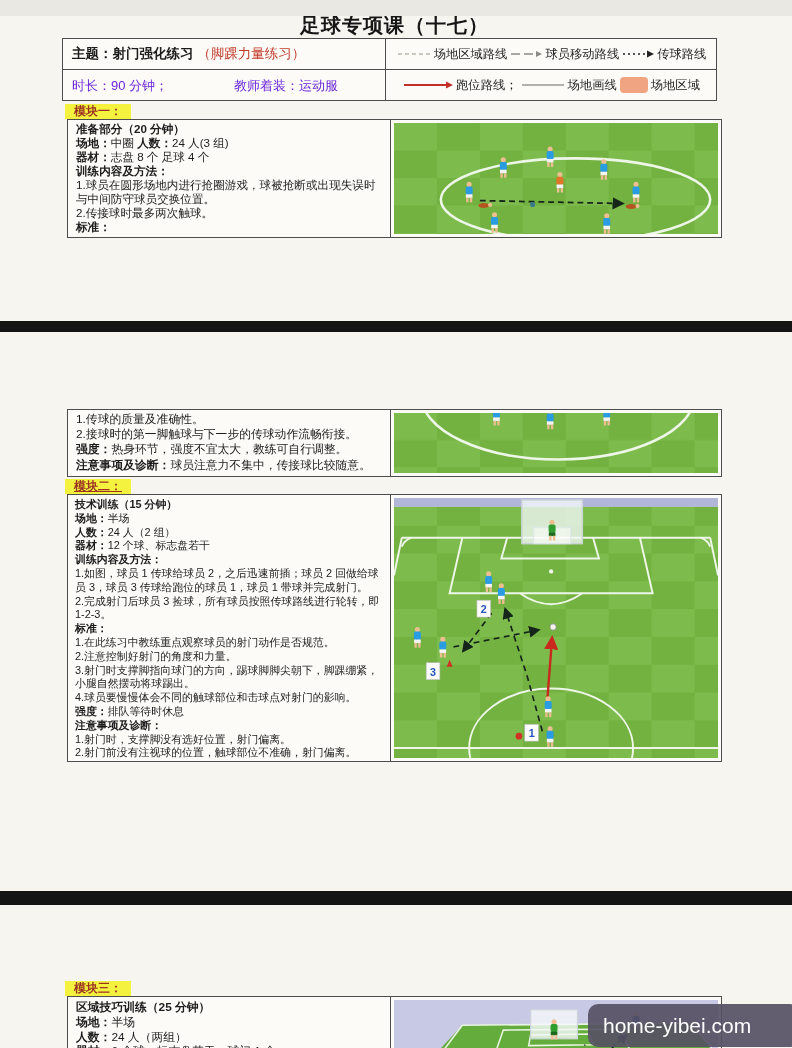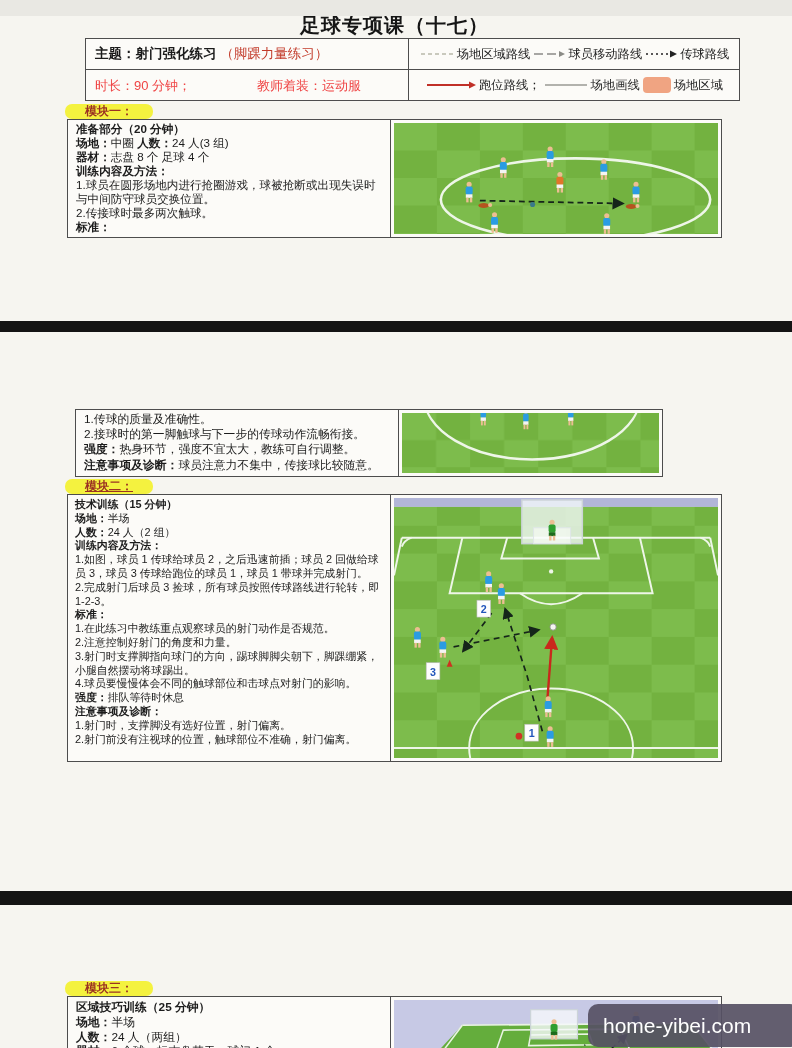--- a/index.html
+++ b/index.html
@@ -6,24 +6,24 @@
   *{box-sizing:border-box;font-family:"Liberation Sans","DejaVu Sans",sans-serif;}
   #page{position:relative;width:792px;height:1048px;background:#f6f5f0;overflow:hidden;margin:16px auto;}
   .title{position:absolute;left:67px;top:-4px;width:655px;text-align:center;font-size:20px;font-weight:bold;color:#151515;letter-spacing:1px;}
   .tbl{position:absolute;border:1.4px solid #4d4d4d;background:#fcfbf8;display:grid;}
   .cell{overflow:hidden;position:relative;}
   .b-r{border-right:1.2px solid #4d4d4d;}
   .b-b{border-bottom:1.2px solid #4d4d4d;}
   .hdr-theme{padding:6px 9px;font-size:13.5px;color:#1b1b1b;}
   .hdr-theme b{font-weight:bold;}
   .red{color:#c23b2a;}
-  .hdr-dur{padding:7px 9px;font-size:13px;color:#ef4444;display:flex;}
+  .hdr-dur{padding:7px 9px;font-size:13px;color:#6d28d9;display:flex;}
   .legend-row{display:flex;align-items:center;justify-content:center;gap:2px;font-size:12.3px;color:#1d1d1d;padding:0 4px;height:100%;}
   .legend-item{display:flex;align-items:center;gap:2px;white-space:nowrap;}
-  .badge{position:absolute;background:#f4f23f;color:#9b3222;font-size:12px;font-weight:bold;padding:1px 20px;line-height:13px;border-radius:7px;}
+  .badge{position:absolute;background:#f4f23f;color:#9b3222;font-size:12px;font-weight:bold;padding:1px 9px;line-height:13px;}
   .textcell{color:#1c1c1c;}
   .textcell .ln{white-space:normal;}
   .textcell b{font-weight:bold;}
   .m1text{padding:2px 8px;font-size:11.6px;line-height:14px;}
   .m1btext{padding:2px 8px;font-size:11.8px;line-height:15.2px;}
   .m2text{padding:3px 7px;font-size:10.9px;line-height:13.8px;}
   .m3text{padding:3px 8px;font-size:11.8px;line-height:14.8px;}
   .imgcell{padding:3px;}
   .imgcell svg{display:block;width:100%;height:100%;background:#fff;}
   .divider{position:absolute;left:0;width:792px;background:#141414;}
@@ -78,21 +78,21 @@
       </g>
       <g id="plf">
         <ellipse rx="5.5" ry="2.6" fill="#b5541e"></ellipse>
         <circle cx="6.5" cy="-0.5" r="2.1" fill="#ecbe92"></circle>
       </g>
     </defs>
   </svg>
 
   <div class="title">足球专项课（十七）</div>
 
-  <div class="tbl" style="left:85px;top:22px;width:655px;height:63px;grid-template-columns:323px 1fr;grid-template-rows:31px 1fr;">
+  <div class="tbl" style="left:62px;top:22px;width:655px;height:63px;grid-template-columns:323px 1fr;grid-template-rows:31px 1fr;">
     <div class="cell b-r b-b hdr-theme">
       <b>主题：</b><b>射门强化练习 </b><span class="red">（脚踝力量练习）</span>
     </div>
     <div class="cell b-b">
       <div class="legend-row">
         <span class="legend-item">
           <svg class="swatch" width="36" height="10">
               <line x1="2" y1="5" x2="34" y2="5" stroke="#c9c9bd" stroke-width="1.8" stroke-dasharray="4,3"></line>
             </svg>
           <span>场地区域路线</span>
@@ -171,21 +171,21 @@
         <use href="#plo" x="170" y="60"></use>
         <use href="#plf" x="92" y="84"></use>
         <use href="#plf" x="243" y="85"></use>
         <circle cx="142" cy="83" r="2.6" fill="#3a7a8a"></circle>
       </svg>
     </div>
   </div>
 
   <div class="divider" style="top:305px;height:11px;"></div>
 
-  <div class="tbl" style="left:75px;top:393px;width:588px;height:68px;grid-template-columns:323px 1fr;">
+  <div class="tbl" style="left:67px;top:393px;width:655px;height:68px;grid-template-columns:323px 1fr;">
     <div class="cell b-r textcell m1btext">
       <div class="ln"><span>1.传球的质量及准确性。</span></div>
       <div class="ln"><span>2.接球时的第一脚触球与下一步的传球动作流畅衔接。</span></div>
       <div class="ln"><b>强度：</b><span>热身环节，强度不宜太大，教练可自行调整。</span></div>
       <div class="ln"><b>注意事项及诊断：</b><span>球员注意力不集中，传接球比较随意。</span></div>
     </div>
     <div class="cell imgcell">
       <svg viewBox="0 0 332 62" preserveAspectRatio="none">
         <rect width="332" height="62" fill="url(#grass)"></rect>
         <ellipse cx="168" cy="-18" rx="140" ry="66" fill="none" stroke="#eef6e8" stroke-width="2.6"></ellipse>
@@ -196,20 +196,21 @@
     </div>
   </div>
 
   <div class="badge" style="left:65px;top:463px;text-decoration:underline;">模块二：</div>
 
   <div class="tbl" style="left:67px;top:478px;width:655px;height:268px;grid-template-columns:323px 1fr;">
     <div class="cell b-r textcell m2text">
       <div class="ln"><b>技术训练（15 分钟）</b></div>
       <div class="ln"><b>场地：</b><span>半场</span></div>
       <div class="ln"><b>人数：</b><span>24 人（2 组）</span></div>
+      <div class="ln"><b>器材：</b><span>12 个球、标志盘若干</span></div>
       <div class="ln"><b>训练内容及方法：</b></div>
       <div class="ln"><span>1.如图，球员 1 传球给球员 2，之后迅速前插；球员 2 回做给球员 3，球员 3 传球给跑位的球员 1，球员 1 带球并完成射门。</span></div>
       <div class="ln"><span>2.完成射门后球员 3 捡球，所有球员按照传球路线进行轮转，即 1-2-3。</span></div>
       <div class="ln"><b>标准：</b></div>
       <div class="ln"><span>1.在此练习中教练重点观察球员的射门动作是否规范。</span></div>
       <div class="ln"><span>2.注意控制好射门的角度和力量。</span></div>
       <div class="ln"><span>3.射门时支撑脚指向球门的方向，踢球脚脚尖朝下，脚踝绷紧，小腿自然摆动将球踢出。</span></div>
       <div class="ln"><span>4.球员要慢慢体会不同的触球部位和击球点对射门的影响。</span></div>
       <div class="ln"><b>强度：</b><span>排队等待时休息</span></div>
       <div class="ln"><b>注意事项及诊断：</b></div>

